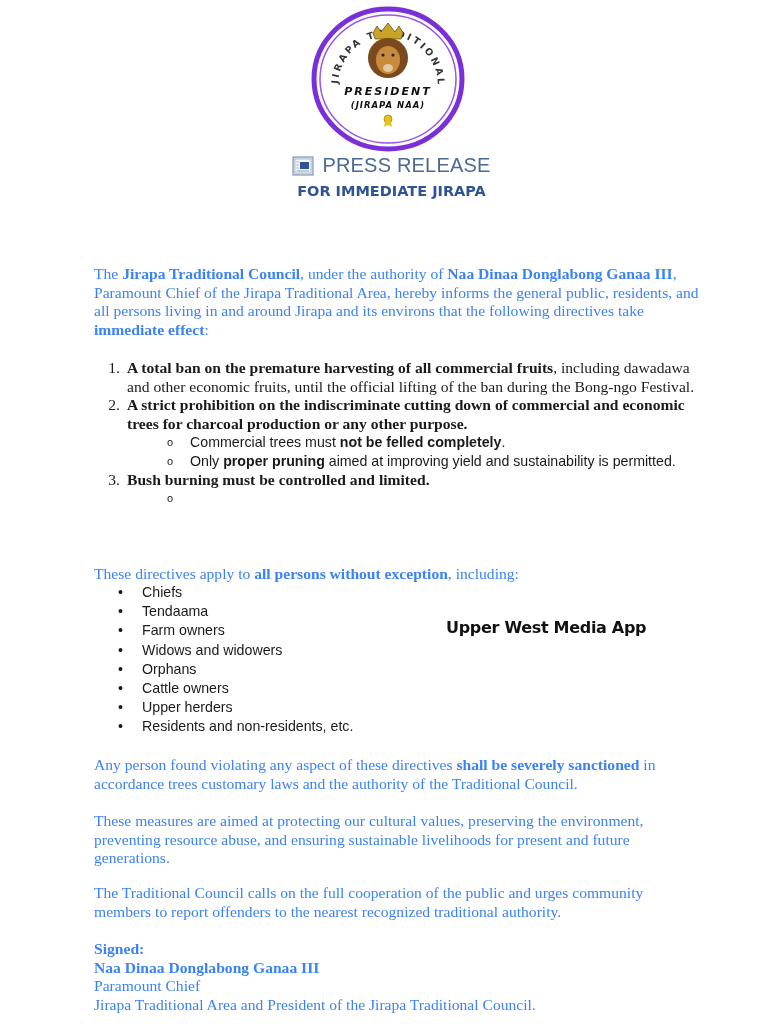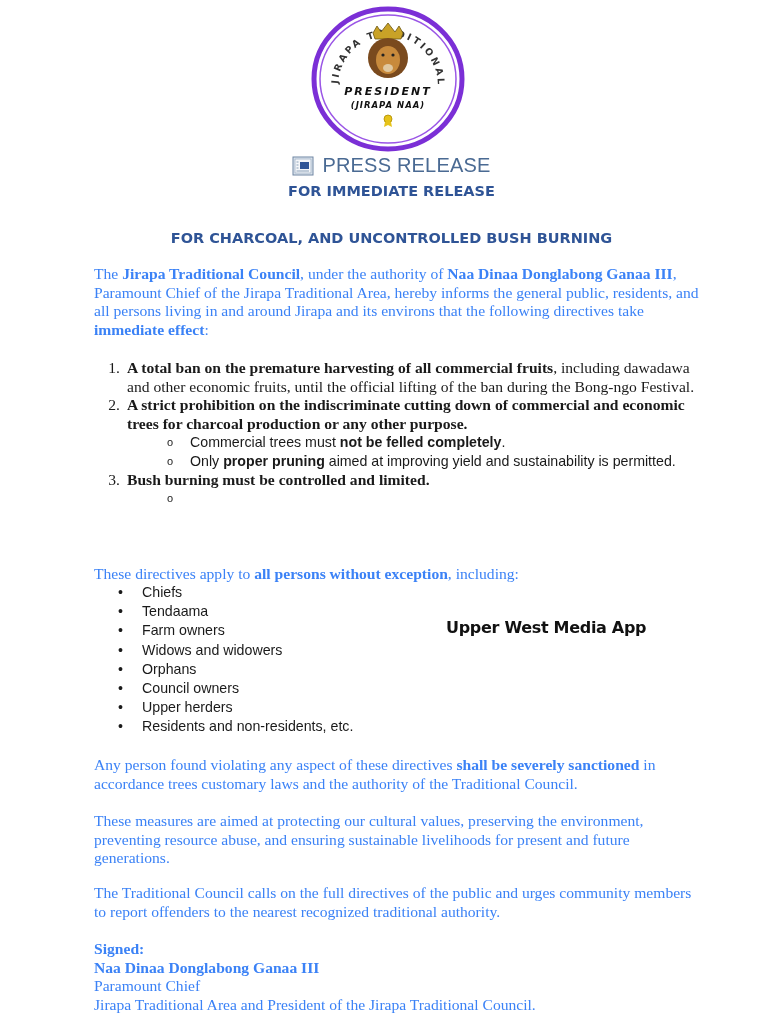--- a/index.html
+++ b/index.html
@@ -83,22 +83,21 @@
         <rect x="3" y="4" width="16" height="14" fill="#f4f6f9" stroke="#8aa0b8" stroke-width="0.6"></rect>
         <rect x="8" y="7" width="9" height="7" fill="#2f5496"></rect>
         <line x1="4.5" y1="7" x2="6.5" y2="7" stroke="#8aa0b8"></line>
         <line x1="4.5" y1="10" x2="6.5" y2="10" stroke="#8aa0b8"></line>
         <line x1="4.5" y1="13" x2="6.5" y2="13" stroke="#8aa0b8"></line>
         <line x1="4.5" y1="16" x2="17" y2="16" stroke="#8aa0b8"></line>
       </svg>
       <span class="press-label">PRESS RELEASE</span>
     </span>
   </div>
-  <div class="hdr hdr1">FOR IMMEDIATE RELEASE</div>
-  <div class="hdr hdr3">FOR CHARCOAL, AND UNCONTROLLED BUSH BURNING</div>
+  <div class="hdr hdr1">FOR IMMEDIATE JIRAPA</div>
 
   <p class="body p-intro" style="margin:0"><span>The </span><b>Jirapa Traditional Council</b><span>, under the authority of </span><b>Naa Dinaa Donglabong Ganaa III</b><span>, Paramount Chief of the Jirapa Traditional Area, hereby informs the general public, residents, and all persons living in and around Jirapa and its environs that the following directives take </span><b>immediate effect</b><span>:</span></p>
 
   <div class="ol">
     <div class="ol-item">
       <span class="ol-num">1.</span>
       <b>A total ban on the premature harvesting of all commercial fruits</b><span>, including dawadawa and other economic fruits, until the official lifting of the ban during the Bong-ngo Festival.</span>
     </div>
     <div class="ol-item">
       <span class="ol-num">2.</span>
@@ -114,32 +113,32 @@
   </div>
 
   <p class="body apply" style="margin:0"><span>These directives apply to </span><b>all persons without exception</b><span>, including:</span></p>
 
   <div class="bullets">
     <div class="bullet"><span class="dot">•</span><span>Chiefs</span></div>
     <div class="bullet"><span class="dot">•</span><span>Tendaama</span></div>
     <div class="bullet"><span class="dot">•</span><span>Farm owners</span></div>
     <div class="bullet"><span class="dot">•</span><span>Widows and widowers</span></div>
     <div class="bullet"><span class="dot">•</span><span>Orphans</span></div>
-    <div class="bullet"><span class="dot">•</span><span>Council owners</span></div>
+    <div class="bullet"><span class="dot">•</span><span>Cattle owners</span></div>
     <div class="bullet"><span class="dot">•</span><span>Upper herders</span></div>
     <div class="bullet"><span class="dot">•</span><span>Residents and non-residents, etc.</span></div>
   </div>
 
   <div class="watermark">Upper West Media App</div>
 
   <p class="body p-viol" style="margin:0"><span>Any person found violating any aspect of these directives </span><b>shall be severely sanctioned</b><span> in accordance trees customary laws and the authority of the Traditional Council.</span></p>
 
   <p class="body p-meas" style="margin:0">These measures are aimed at protecting our cultural values, preserving the environment, preventing resource abuse, and ensuring sustainable livelihoods for present and future generations.</p>
 
-  <p class="body p-calls" style="margin:0">The Traditional Council calls on the full directives of the public and urges community members to report offenders to the nearest recognized traditional authority.</p>
+  <p class="body p-calls" style="margin:0">The Traditional Council calls on the full cooperation of the public and urges community members to report offenders to the nearest recognized traditional authority.</p>
 
   <div class="body sig">
     <div><b>Signed:</b></div>
     <div><b>Naa Dinaa Donglabong Ganaa III</b></div>
     <div>Paramount Chief</div>
     <div>Jirapa Traditional Area and President of the Jirapa Traditional Council.</div>
   </div>
 
 </div>
 

